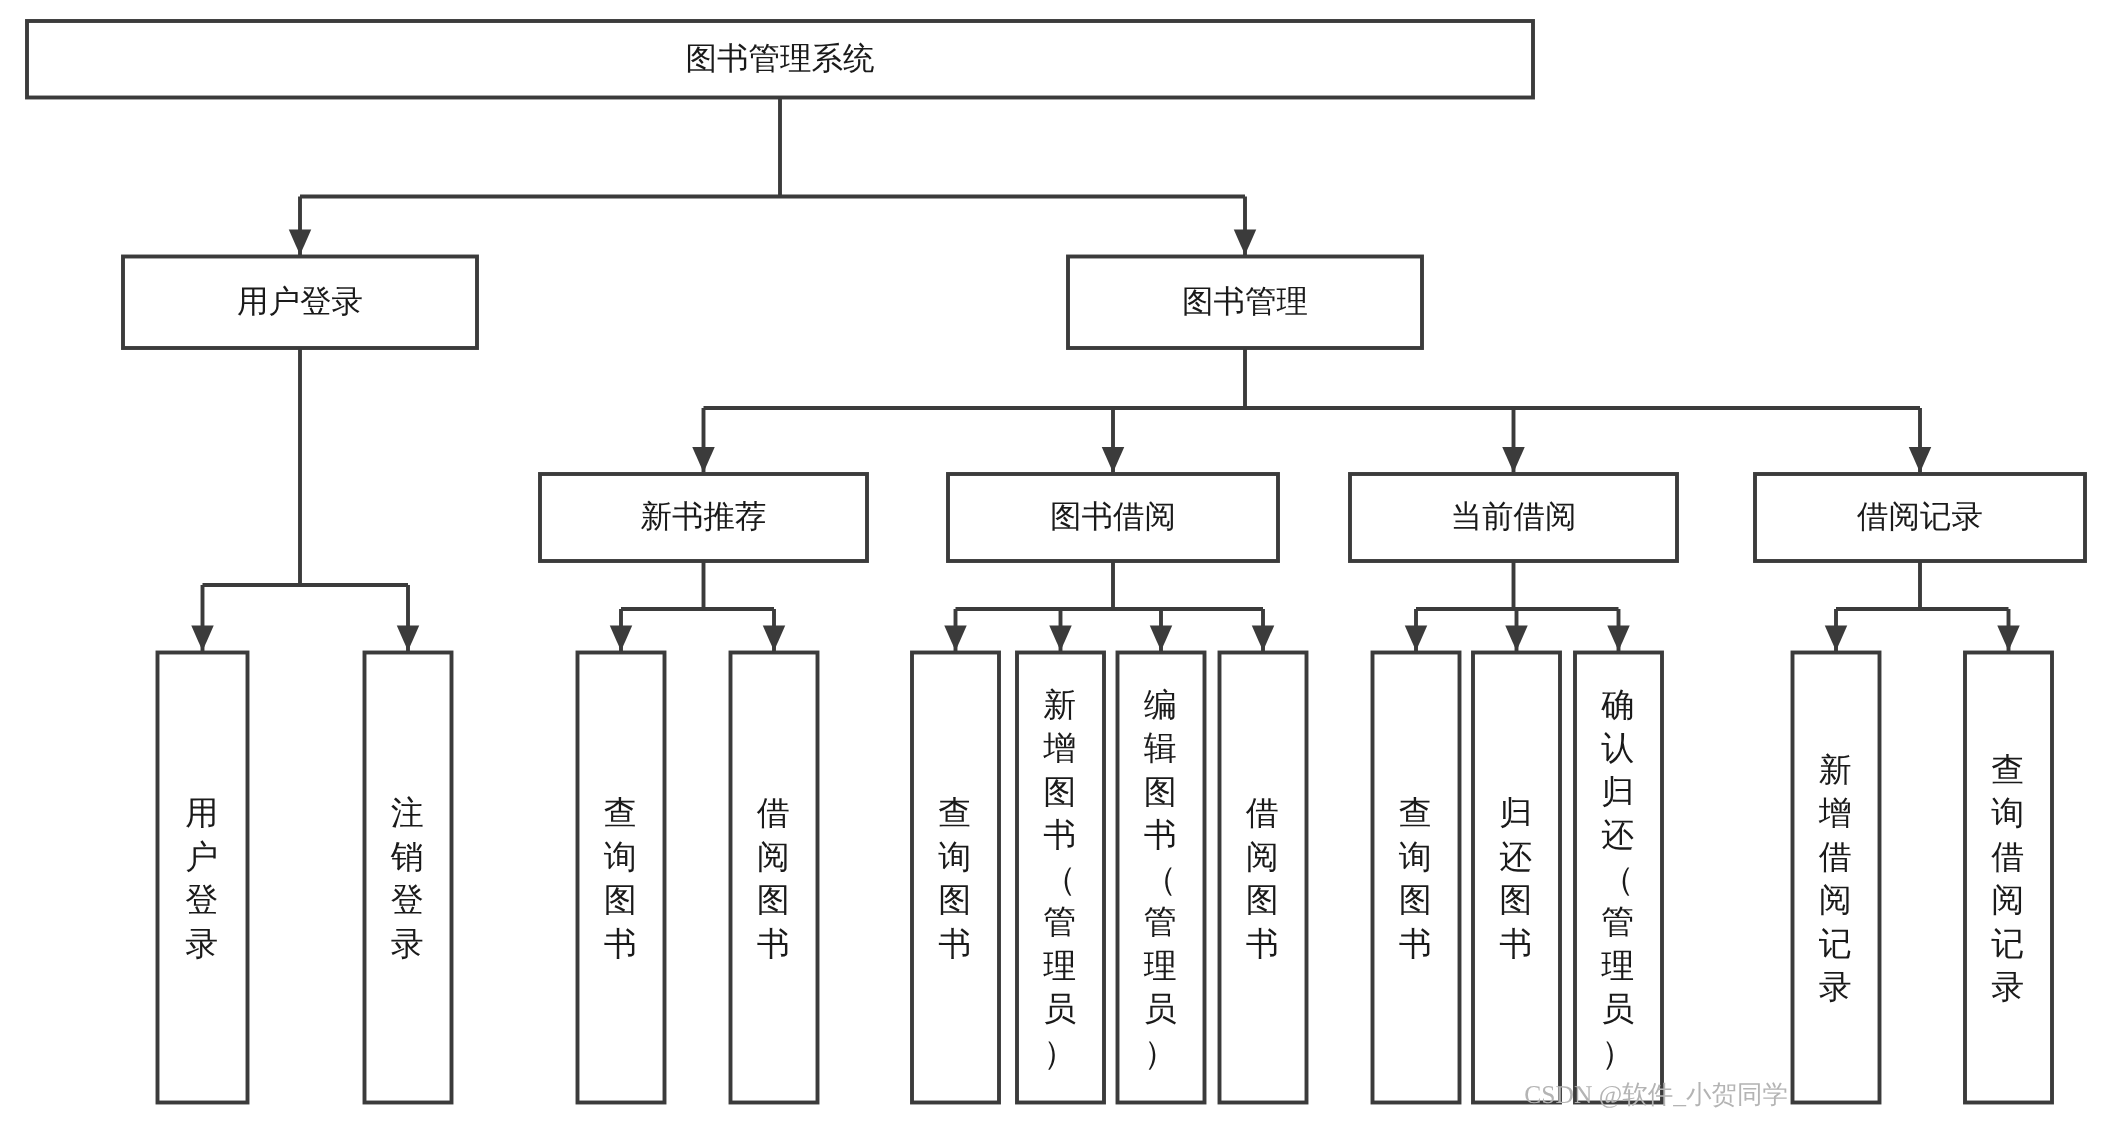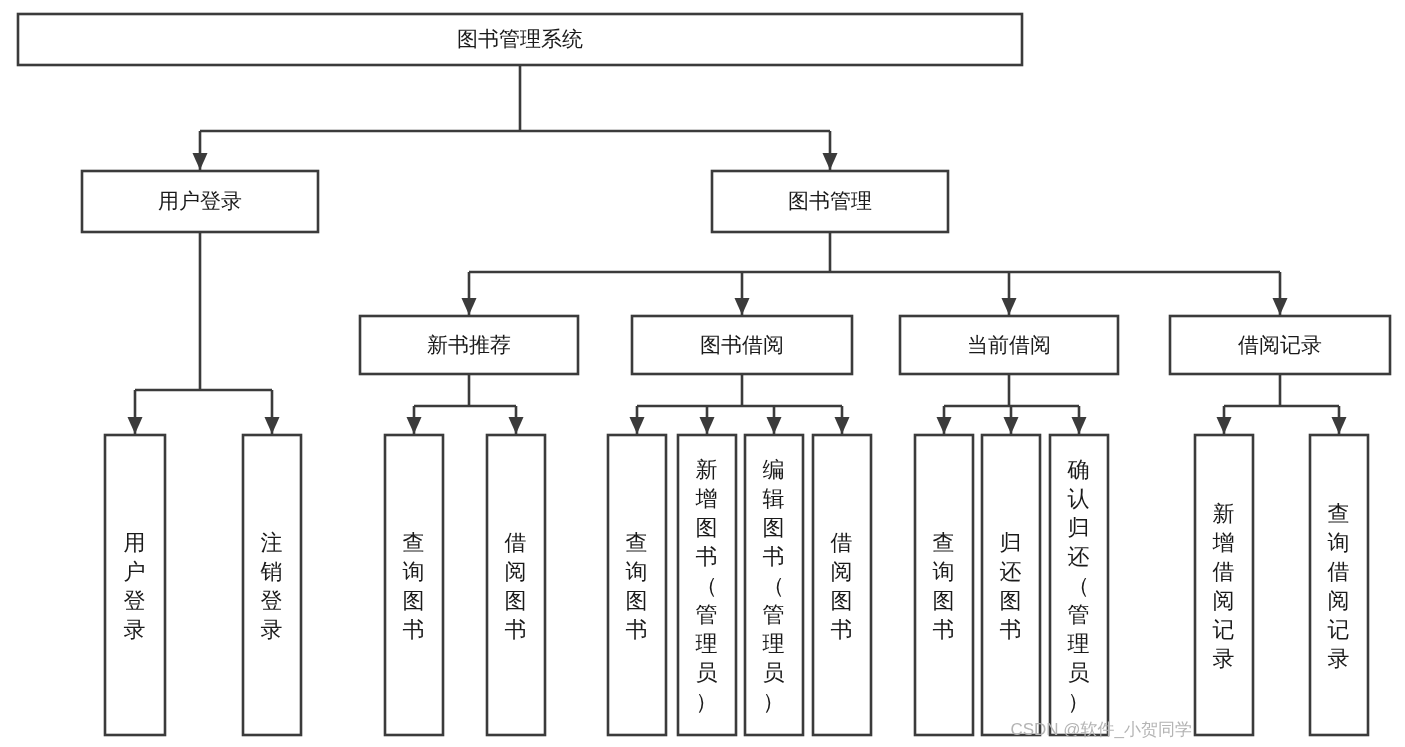--- a/index.html
+++ b/index.html
@@ -51,21 +51,21 @@
     stroke-linecap: butt;
   }
   .arrow-head {
     fill: #3b3b3b;
     stroke: none;
   }
   .watermark {
     position: absolute;
     right: 12px;
     bottom: 6px;
-    font-family: Liberation Sans, sans-serif;
+    font-family: Liberation Serif, serif;
     font-size: 17px;
     color: #b4b4b4;
     white-space: nowrap;
     pointer-events: none;
   }
 </style>
 </head>
 <body>
 
 <div id="diagram-root">

